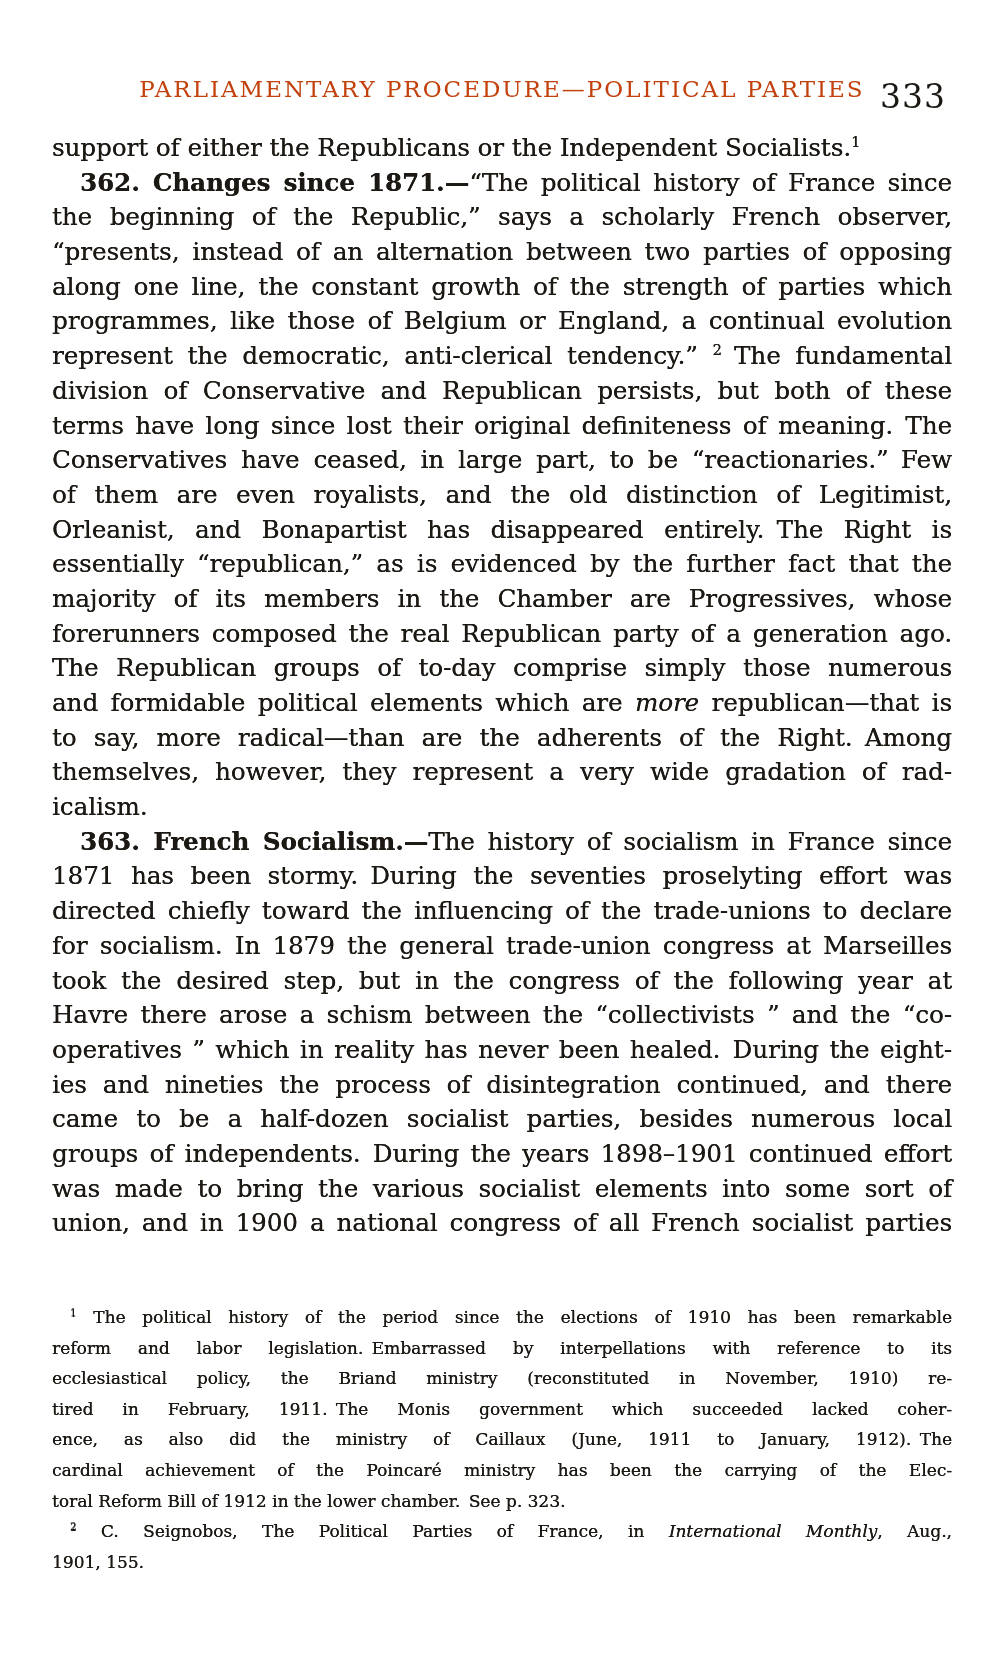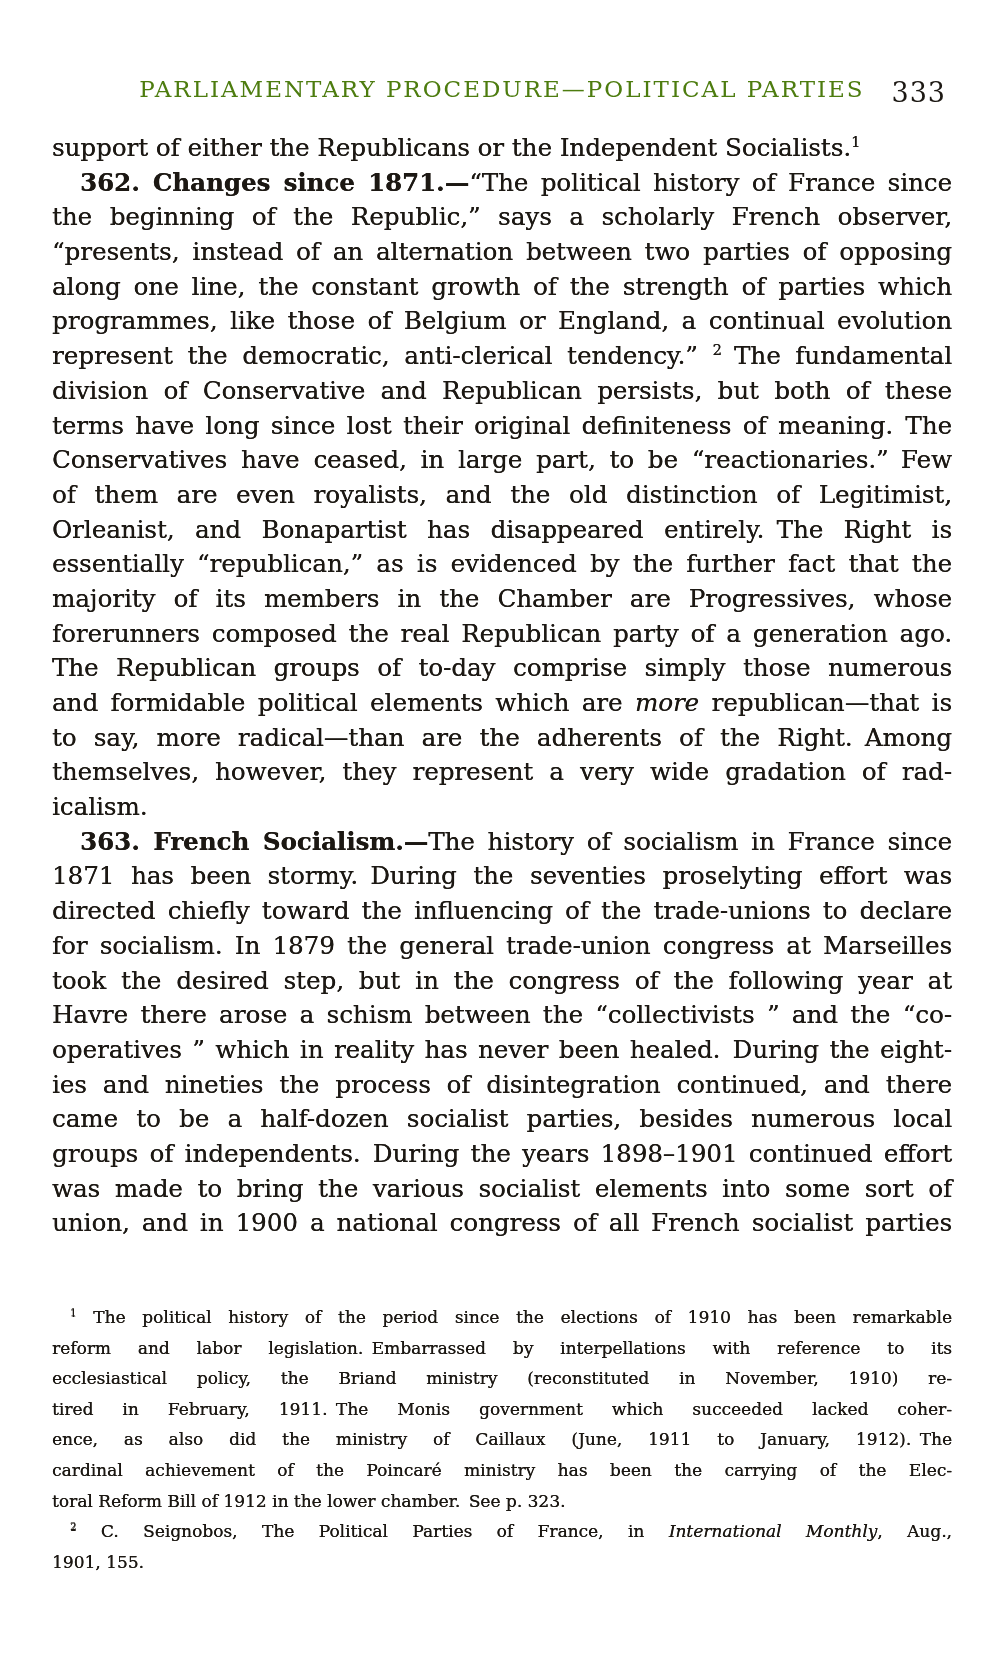--- a/index.html
+++ b/index.html
@@ -11,26 +11,26 @@
     color:#1c1813;
     overflow:hidden;
   }
   .running-header{
     position:absolute;left:52px;top:76px;width:900px;
     text-align:center;
   }
   .running-title{
     font-size:23px;
     letter-spacing:2px;
-    color:#4d7c0f;
+    color:#c2410c;
     white-space:nowrap;
   }
   .page-num{
     position:absolute;right:6px;top:1px;
-    font-size:27px;letter-spacing:1px;
+    font-size:33px;letter-spacing:1px;
   }
   .body-text{
     position:absolute;left:52px;top:131px;width:900px;
   }
   .body-text .line{
     font-size:24.5px;
     line-height:34.7px;height:34.7px;
     text-align:justify;
     text-align-last:justify;
     text-shadow:0.25px 0.25px 0 currentColor;

